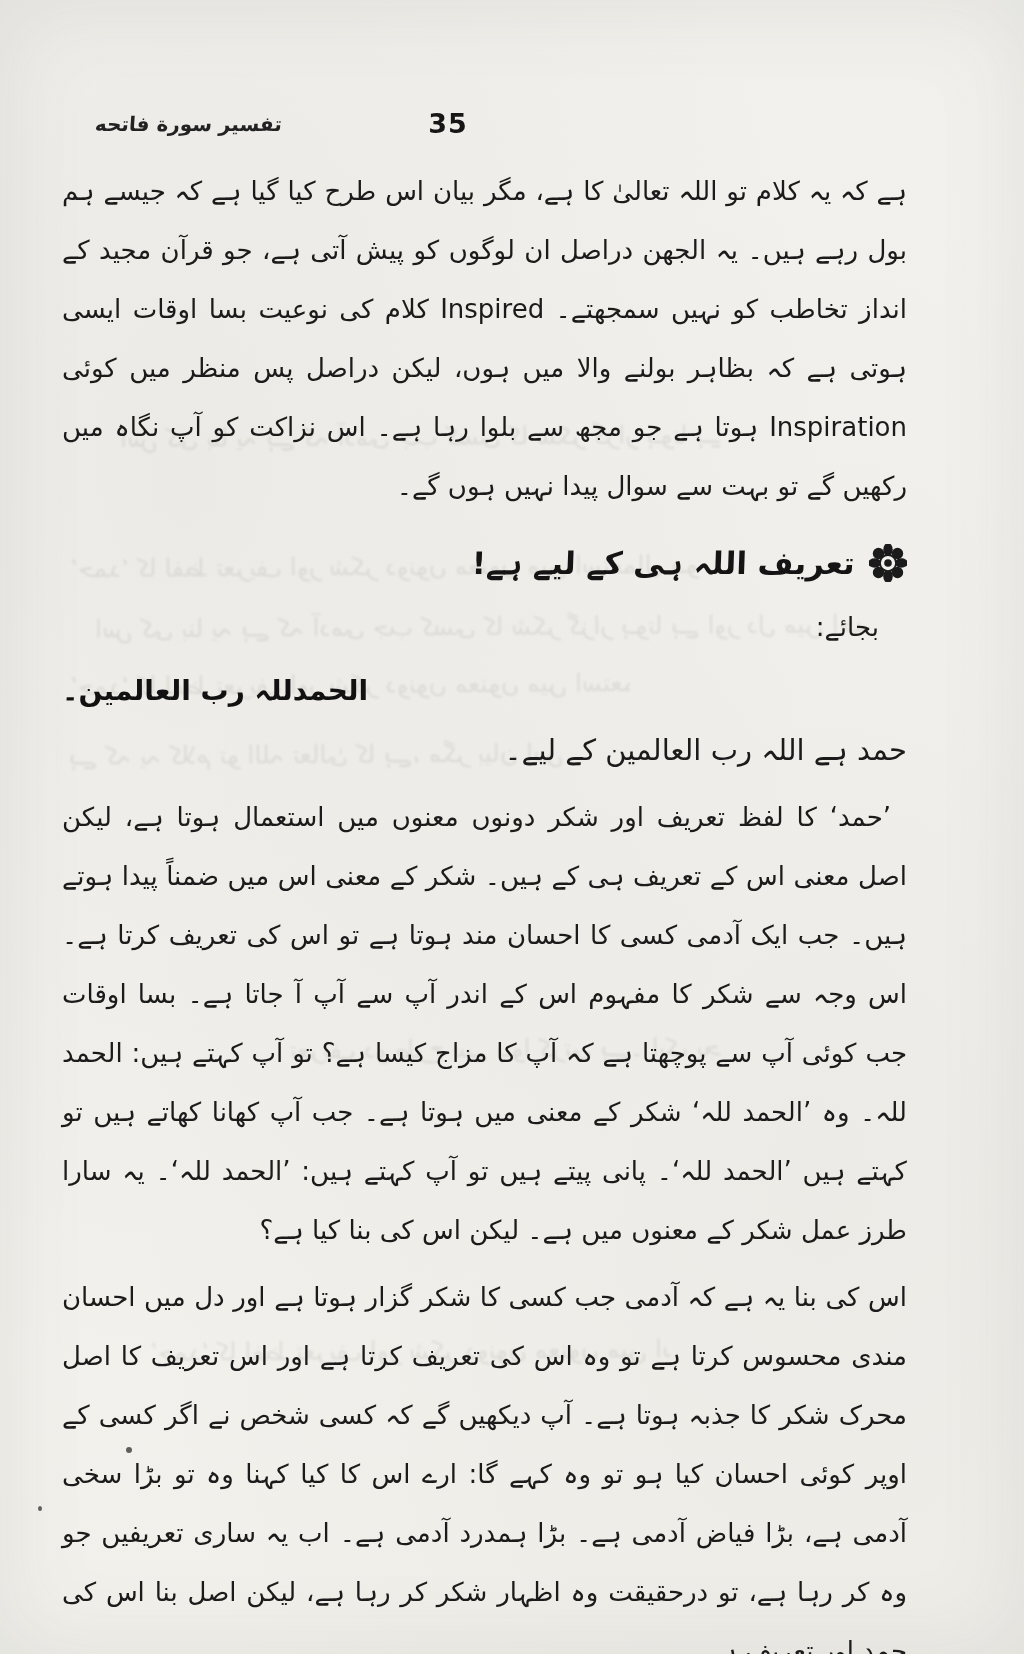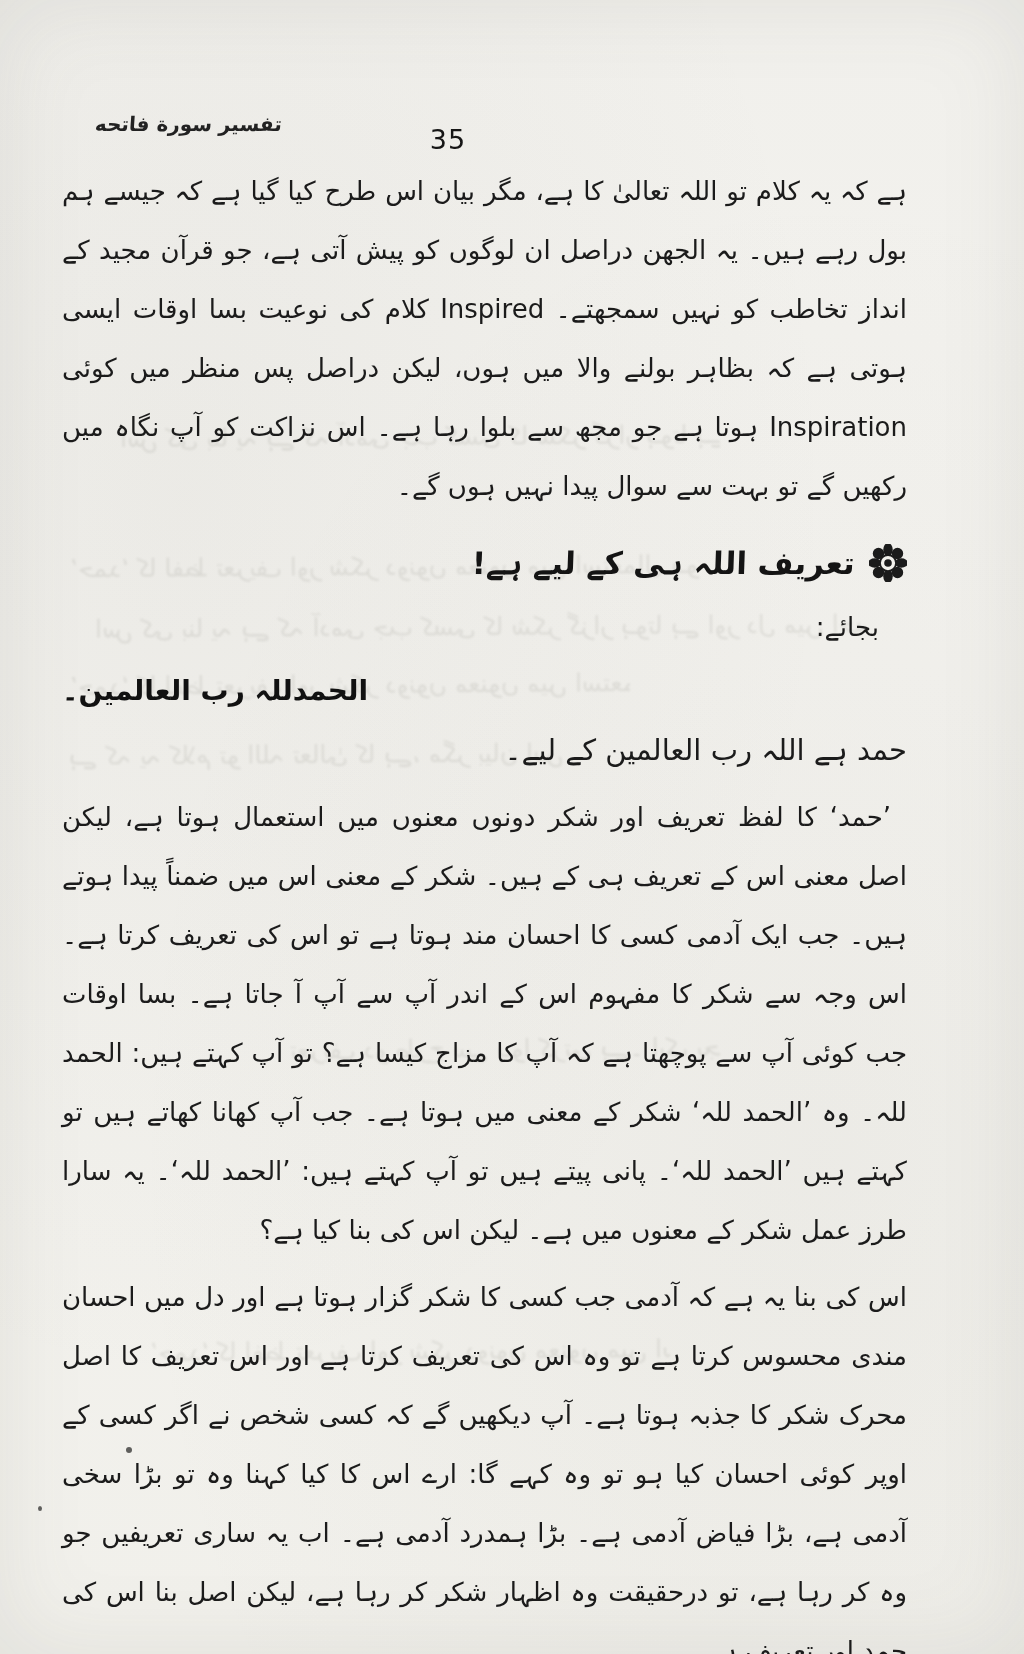--- a/index.html
+++ b/index.html
@@ -17,23 +17,22 @@
       radial-gradient(ellipse at 18% 30%, rgba(120,118,108,0.06), rgba(0,0,0,0) 55%),
       radial-gradient(ellipse at 80% 70%, rgba(120,118,108,0.05), rgba(0,0,0,0) 60%),
       linear-gradient(180deg, #f1f0ec 0%, #f3f2ee 40%, #f1f0eb 100%);
     box-shadow: inset 0 0 90px rgba(90,88,78,0.10);
   }
 
   
   .page-number {
     position:absolute; top:108px; left:0; width:896px;
     text-align:center;
-    font-size:27px; font-weight:normal; letter-spacing:1px;
+    font-size:27px; font-weight:bold; letter-spacing:1px;
     color:#161616;
-    margin-top:16px;
   }
   .running-title {
     position:absolute; top:112px; left:95px;
     direction:rtl;
     font-size:20px; font-weight:bold;
     color:#222;
     transform:skewX(-4deg);
   }
 
   

